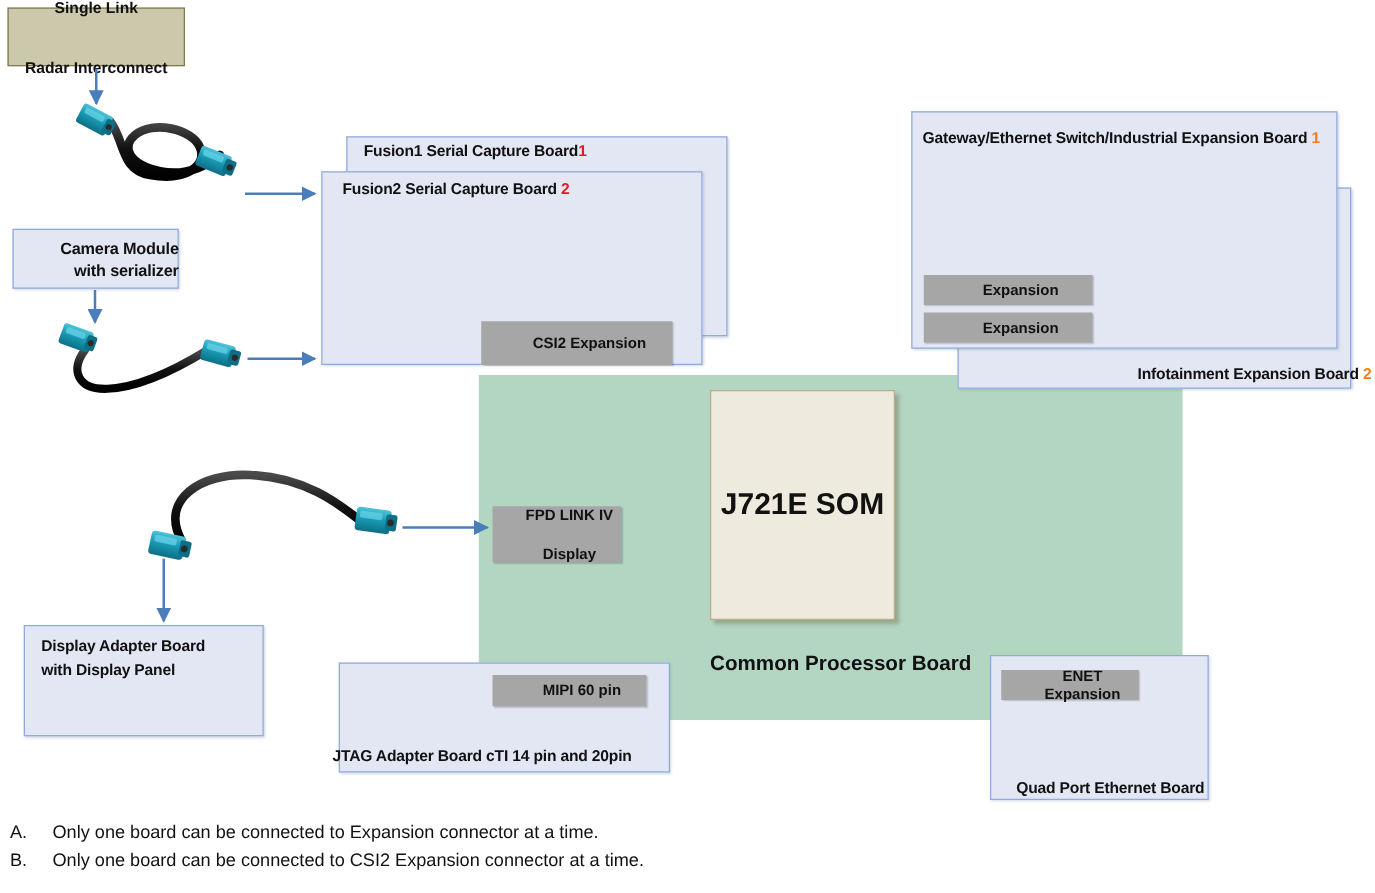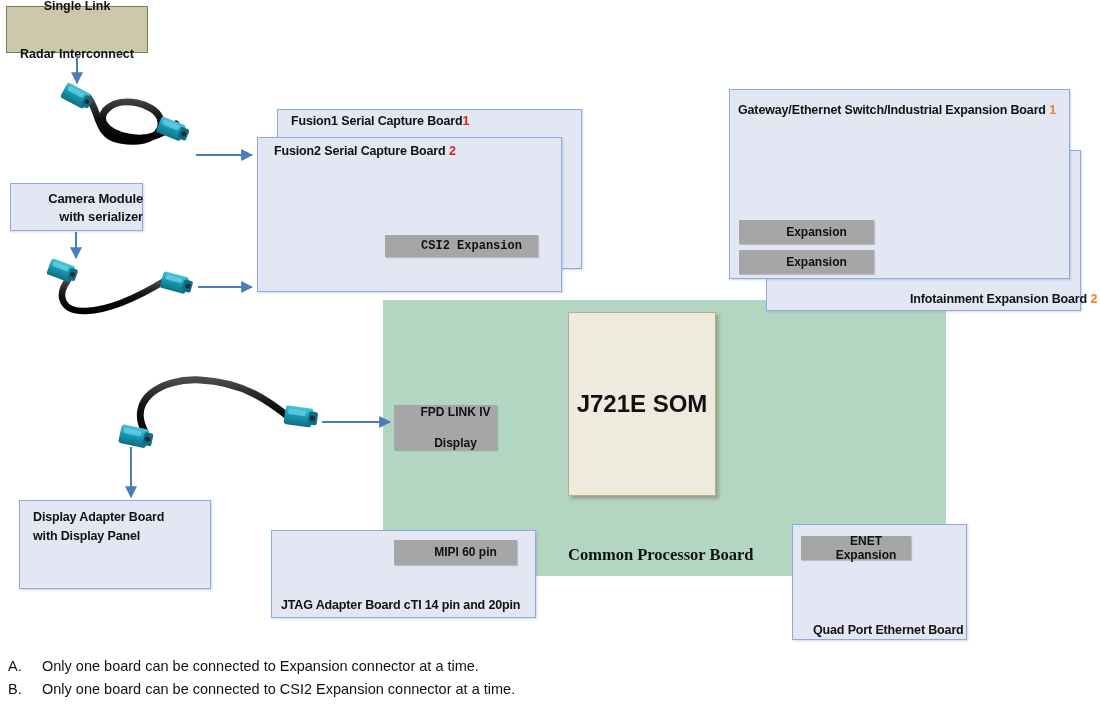--- a/index.html
+++ b/index.html
@@ -129,21 +129,21 @@
   }
   .note-key { width: 34px; flex: none; }
   .note-text { flex: 1 1 auto; }
 </style>
 </head>
 <body>
 
 <div id="stage">
 
   <div class="green-board" style="left:383px; top:300px; width:563px; height:276px;"></div>
-  <div class="green-label" style="left:568px; top:545px;font-family:Liberation Serif, serif;">Common Processor Board</div>
+  <div class="green-label" style="left:568px; top:522px;">Common Processor Board</div>
 
   <div class="som" style="left:568px; top:312px; width:148px; height:184px;">J721E SOM</div>
 
   <div class="gray-conn two-line" style="left:394px; top:405px; width:103px; height:45px;justify-content:space-between;">
     <span>FPD LINK IV</span>
     <span>Display</span>
   </div>
 
   <div class="beige-box" style="left:6px; top:6px; width:142px; height:47px;">
     <span>Single Link</span>
@@ -160,21 +160,21 @@
   <div class="board-label" style="left:291px; top:114px; font-size:12.5px;">
     <span>Fusion1 Serial Capture Board</span><span class="num-red">1</span>
   </div>
 
   <div class="board" style="left:257px; top:137px; width:305px; height:155px;"></div>
   <div class="board-label" style="left:274px; top:144px; font-size:12.5px;">
     <span>Fusion2 Serial Capture Board</span>
     <span class="num-red">2</span>
   </div>
 
-  <div class="gray-conn" style="left:385px; top:235px; width:153px; height:22px;font-family:Liberation Mono, monospace;">CSI2 Expansion</div>
+  <div class="gray-conn" style="left:385px; top:257px; width:153px; height:35px;">CSI2 Expansion</div>
 
   <div class="board" style="left:766px; top:150px; width:315px; height:161px;"></div>
   <div class="board-label" style="left:897px; top:292px; font-size:12.5px;padding-left:13px;">
     <span>Infotainment Expansion Board</span>
     <span class="num-orange">2</span>
   </div>
 
   <div class="board" style="left:729px; top:89px; width:341px; height:190px;"></div>
   <div class="board-label" style="left:738px; top:103px; font-size:12.5px;">
     <span>Gateway/Ethernet Switch/Industrial Expansion Board</span>
@@ -185,21 +185,21 @@
   <div class="gray-conn" style="left:739px; top:250px; width:135px; height:24px;">Expansion</div>
 
   <div class="board" style="left:19px; top:500px; width:192px; height:89px;"></div>
   <div class="board-label" style="left:33px; top:508px; font-size:12.5px; line-height:1.5;">
     <div>Display Adapter Board</div>
     <div>with Display Panel</div>
   </div>
 
   <div class="board" style="left:271px; top:530px; width:265px; height:88px;"></div>
   <div class="gray-conn" style="left:394px; top:540px; width:123px; height:25px;">MIPI 60 pin</div>
-  <div class="board-label" style="left:281px; top:598px; font-size:12.5px;">JTAG Adapter Board  cTI 14 pin and 20pin</div>
+  <div class="board-label" style="left:266px; top:598px; font-size:12.5px;">JTAG Adapter Board  cTI 14 pin and 20pin</div>
 
   <div class="board" style="left:792px; top:524px; width:175px; height:116px;"></div>
   <div class="gray-conn" style="left:801px; top:536px; width:110px; height:24px;">ENET Expansion</div>
   <div class="board-label" style="left:813px; top:623px; font-size:12.5px;">Quad Port Ethernet Board</div>
 
   <svg class="overlay" viewBox="0 0 1100 714" xmlns="http://www.w3.org/2000/svg">
     <defs>
       <marker id="arrowBlue" viewBox="0 0 10 10" refX="9" refY="5" markerWidth="6" markerHeight="6" orient="auto-start-reverse">
         <path d="M 0 0 L 10 5 L 0 10 z" fill="#4a7ebb"></path>
       </marker>

